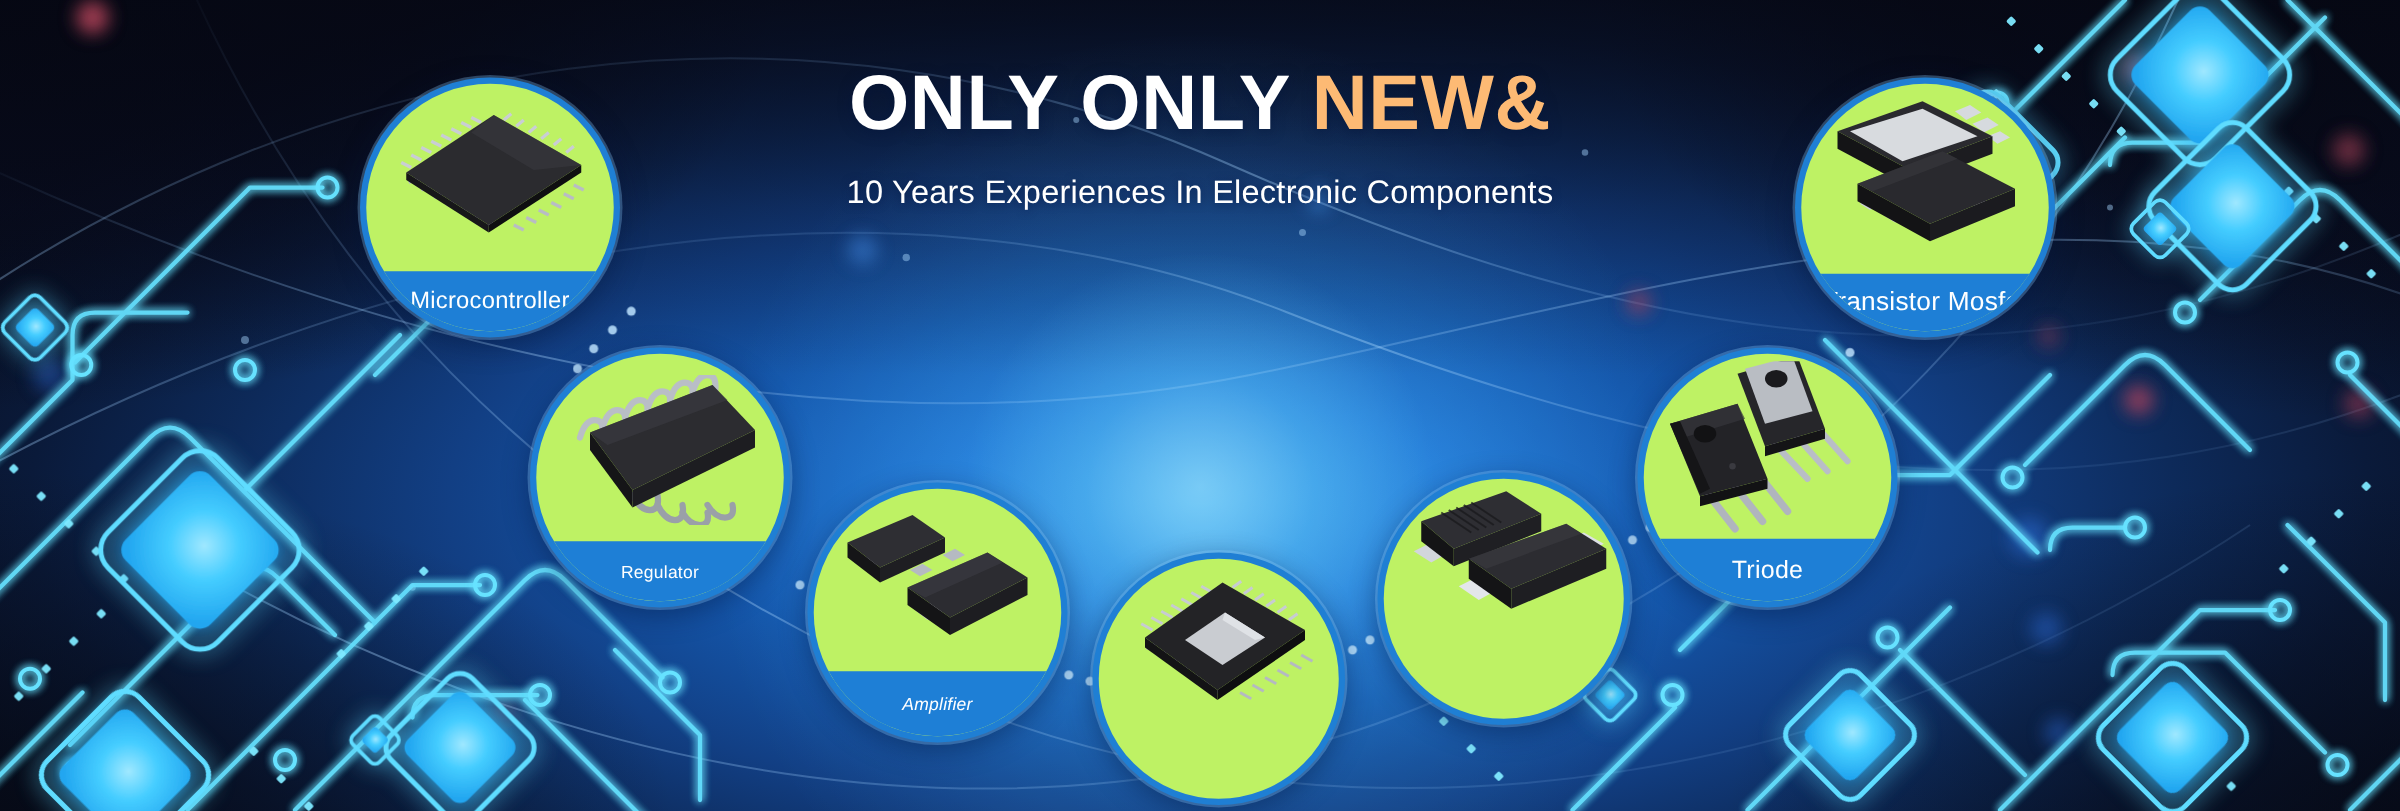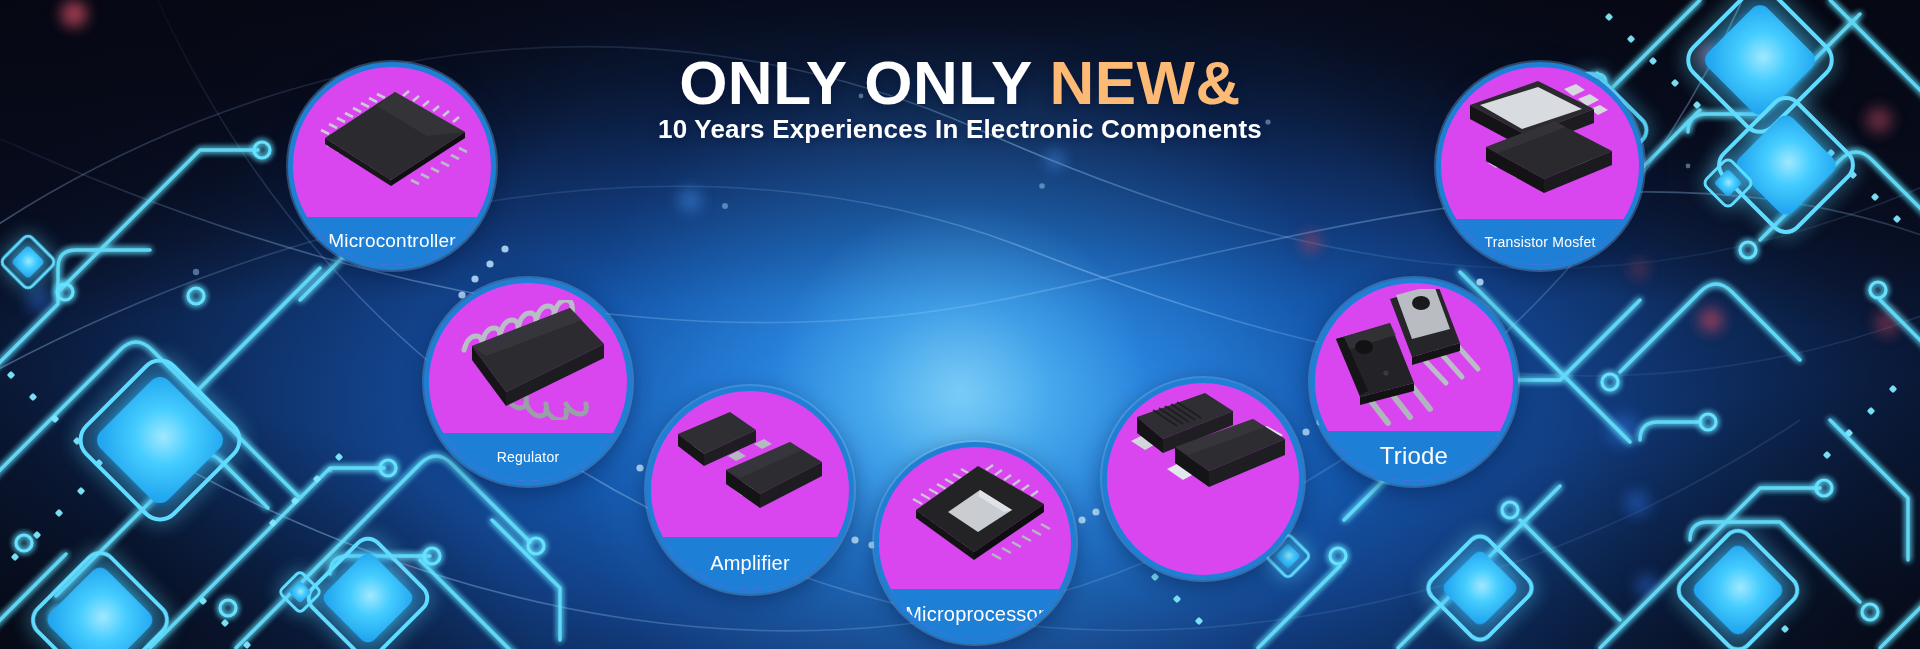--- a/index.html
+++ b/index.html
@@ -56,34 +56,34 @@
     font-weight:bold;
     letter-spacing:.5px;
     line-height:1.0;
     color:#ffffff;
     text-shadow:0 2px 10px rgba(0,20,60,.55);
     white-space:nowrap;
   }
   .headline .line2{ margin-top:10px; }
   .hl-yellow{ color:#fdba74; }
   .subhead{
+    margin-top:24px;
     font-size:26px;
     color:#ffffff;
     letter-spacing:.2px;
     text-shadow:0 1px 7px rgba(0,25,70,.6);
     white-space:nowrap;
-    font-weight:bold;
   }
 
   
   .pod{
     position:absolute;
     border-radius:50%;
     overflow:hidden;
-    background:#d946ef;
+    background:#bef264;
     border:5px solid #1f7fd4;
     box-shadow:0 0 0 2px rgba(140,205,255,.30), 0 6px 22px rgba(0,20,60,.45);
     z-index:30;
   }
   .pod .art{
     position:absolute; inset:0;
     display:flex; align-items:center; justify-content:center;
   }
   .pod .band{
     position:absolute; left:0; right:0; bottom:0;
@@ -100,41 +100,41 @@
   #pod-microcontroller .band span{ font-size:19px; }
   #pod-microcontroller .art{ bottom:44px; }
 
   #pod-regulator{ left:424px; top:278px; width:208px; height:208px; }
   #pod-regulator .band{ height:48px; }
   #pod-regulator .band span{ font-size:14px; }
   #pod-regulator .art{ bottom:44px; }
 
   #pod-amplifier{ left:646px; top:386px; width:208px; height:208px; }
   #pod-amplifier .band{ height:52px; }
-  #pod-amplifier .band span{ font-size:20px; }
+  #pod-amplifier .band span{ font-size:14px;font-style:italic; }
   #pod-amplifier .art{ bottom:48px; }
 
   #pod-microprocessor{ left:874px; top:442px; width:202px; height:202px; }
   #pod-microprocessor .band{ height:50px; }
   #pod-microprocessor .band span{ font-size:20px; }
   #pod-microprocessor .art{ bottom:46px; }
 
   #pod-diode{ left:1102px; top:378px; width:202px; height:202px; }
   #pod-diode .band{ height:52px; }
   #pod-diode .band span{ font-size:20px; }
   #pod-diode .art{ bottom:48px; }
 
   #pod-triode{ left:1310px; top:278px; width:208px; height:208px; }
   #pod-triode .band{ height:50px; }
-  #pod-triode .band span{ font-size:24px; }
+  #pod-triode .band span{ font-size:20px; }
   #pod-triode .art{ bottom:46px; }
 
   #pod-mosfet{ left:1436px; top:62px;  width:208px; height:208px; }
   #pod-mosfet .band{ height:46px; }
-  #pod-mosfet .band span{ font-size:14px; }
+  #pod-mosfet .band span{ font-size:21px; }
   #pod-mosfet .art{ bottom:42px; }
 
   .art svg{ display:block; }
 </style>
 </head>
 <body>
 
 <div class="banner">
 
   <div class="bg-base"></div>
@@ -578,23 +578,20 @@
             <path d="M138,76 l9,5"></path>
             <path d="M147,70 l9,5"></path>
         </g>
         <path d="M84,12 L150,50 L80,98 L22,56 Z" fill="#232326"></path>
         <path d="M22,56 L80,98 L80,106 L22,64 Z" fill="#131315"></path>
         <path d="M80,98 L150,50 L150,58 L80,106 Z" fill="#0e0e10"></path>
         <path d="M86,36 L118,56 L84,78 L54,58 Z" fill="#c9ccd1"></path>
         <path d="M86,36 L118,56 L110,58 L84,42 Z" fill="#dfe2e6"></path>
       </svg>
     </div>
-    <div class="band">
-      <span>Microprocessor</span>
-    </div>
   </div>
 
   <div class="pod" id="pod-diode">
     <div class="art">
       <svg width="168" height="128" viewBox="0 0 168 128">
 
         <g transform="translate(0,2)">
           <path d="M12,48 l16,-8 l14,8 l-16,9 Z" fill="#d2d6dc"></path>
           <path d="M18,24 L86,0 L114,18 L44,46 Z" fill="#2e2e33"></path>
           <path d="M18,24 L44,46 L44,60 L18,40 Z" fill="#141416"></path>

